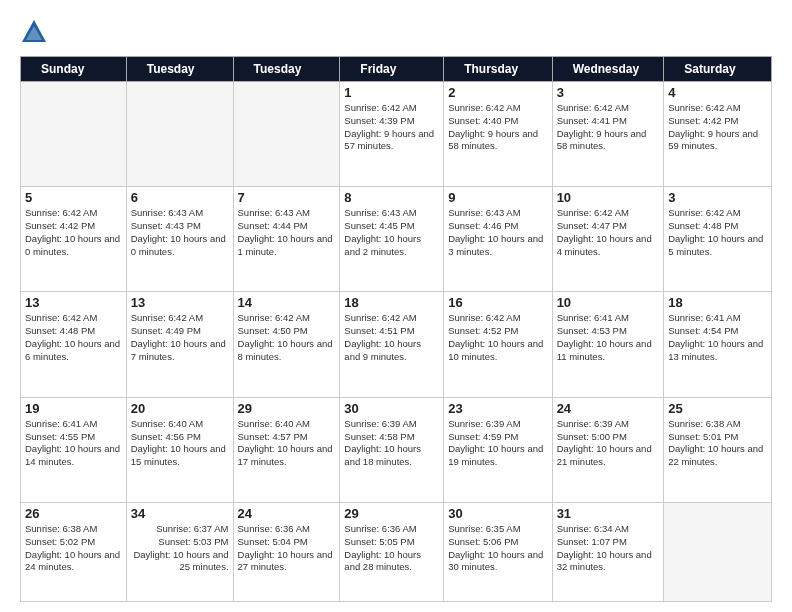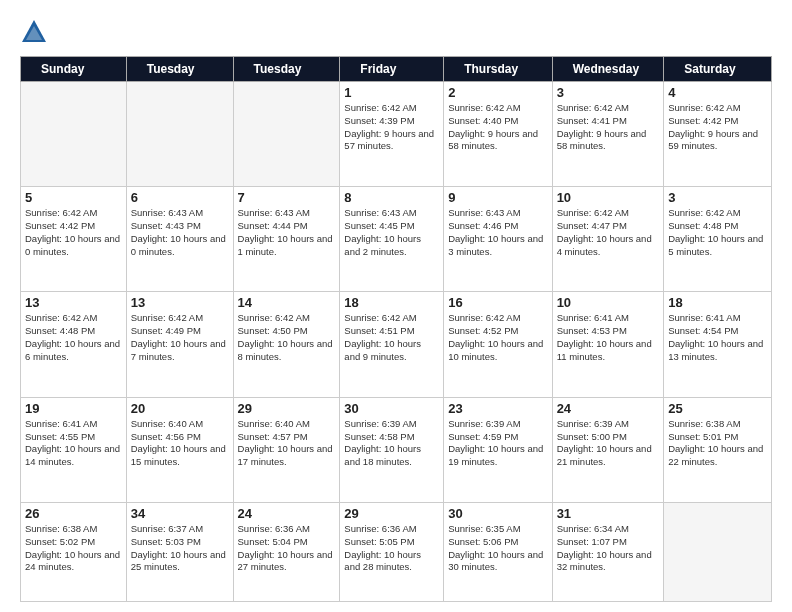--- a/index.html
+++ b/index.html
@@ -292,21 +292,21 @@
         </tr>
         <tr class="last-row">
           <td>
             <span class="day-number">26</span>
             <div class="day-info" style="white-space: pre-line;">Sunrise: 6:38 AM
 Sunset: 5:02 PM
 Daylight: 10 hours and 24 minutes.</div>
           </td>
           <td>
             <span class="day-number">34</span>
-            <div class="day-info" style="white-space: pre-line;">Sunrise: 6:37 AM
+            <div class="day-info" style="white-space: pre-line; text-align: right;">Sunrise: 6:37 AM
 Sunset: 5:03 PM
 Daylight: 10 hours and 25 minutes.</div>
           </td>
           <td>
             <span class="day-number">24</span>
             <div class="day-info" style="white-space: pre-line;">Sunrise: 6:36 AM
 Sunset: 5:04 PM
 Daylight: 10 hours and 27 minutes.</div>
           </td>
           <td>

